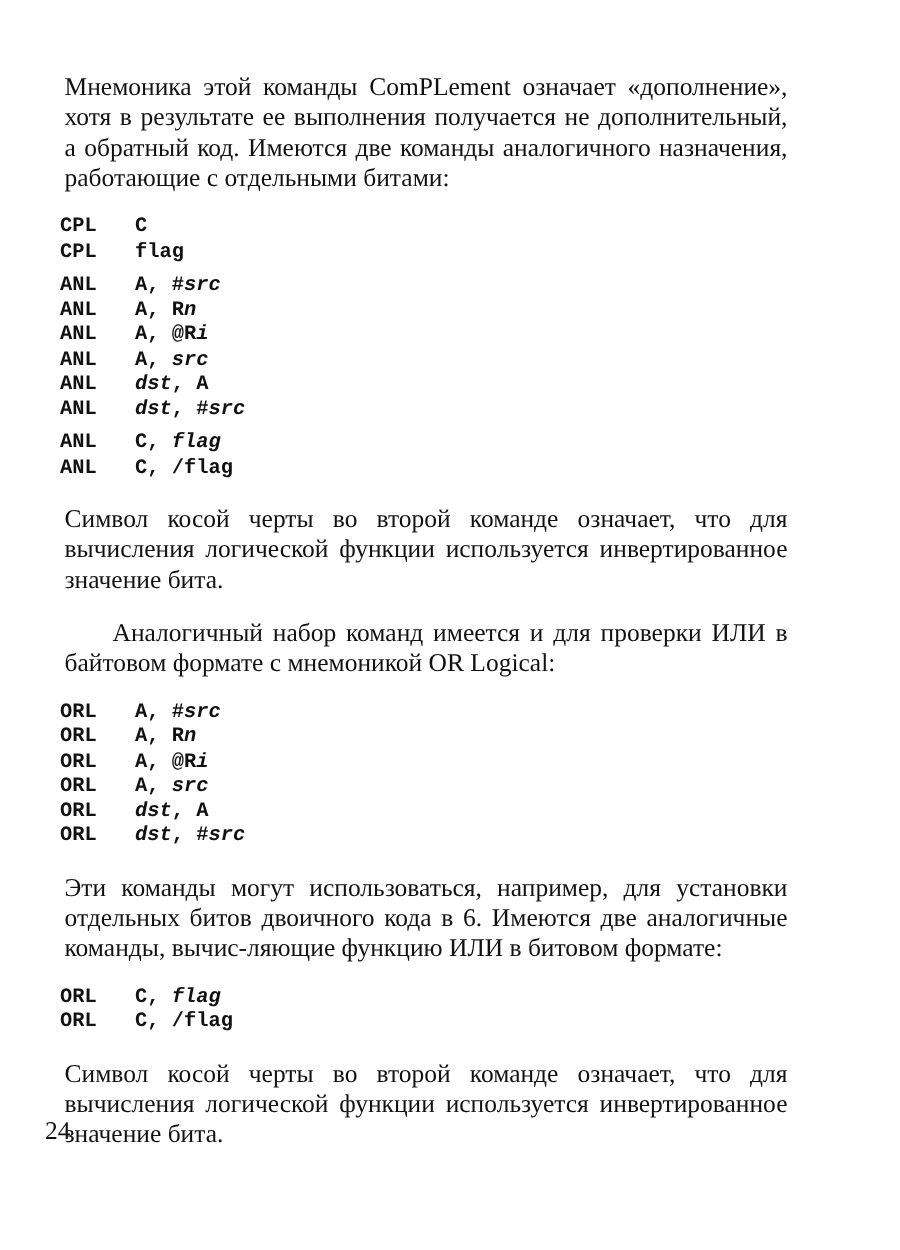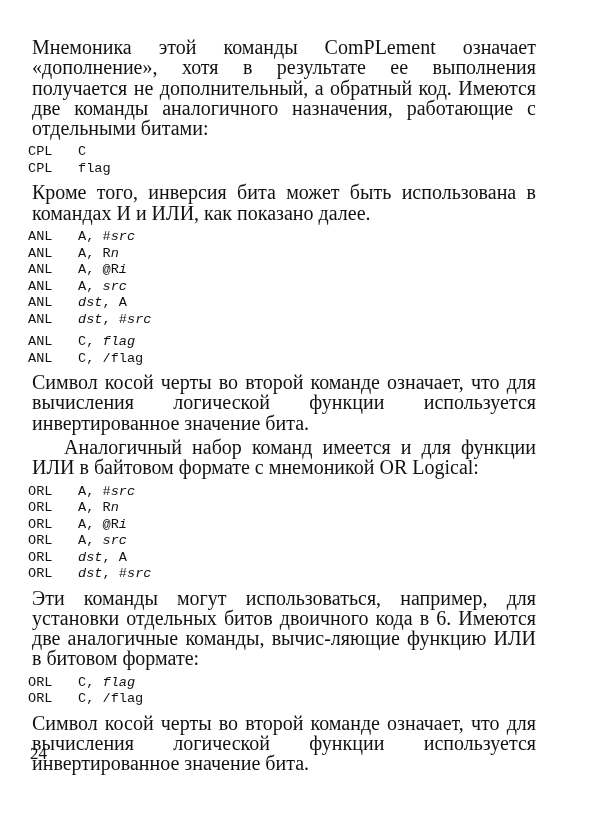--- a/index.html
+++ b/index.html
@@ -1,50 +1,49 @@
 <!DOCTYPE html>
 <html><head>
 <meta charset="utf-8">
 <style>
   html, body { margin:0; padding:0; }
   body { width:600px; height:833px; background:#ffffff; overflow:hidden; position:relative; }
   .page { position:absolute; left:28px; top:33px; width:512px; color:#111; }
-  .p { font-family:"Liberation Serif", serif; font-size:20px; line-height:20.3px; text-align:justify; margin:4px; }
+  .p { font-family:"Liberation Serif", serif; font-size:17px; line-height:20.3px; text-align:justify; margin:15px; }
   .p.last { text-align-last:left; }
   .indent { text-indent:32px; }
-  .code { font-family:"Liberation Mono", monospace; font-size:13.6px; line-height:16.5px; margin:6px 0 5px 0; padding:0; list-style:none; }
+  .code { font-family:"Liberation Mono", monospace; font-size:13.6px; line-height:16.5px; margin:6px 0 5px 12px; padding:0; list-style:none;font-weight:bold; }
   .code li { white-space:pre; display:flex; }
   .op { width:50px; display:inline-block; }
   .arg i { font-style:italic; }
   .pagenum { position:absolute; left:30px; top:744px; font-family:"Liberation Serif", serif; font-size:17px; color:#111; }
 </style>
 </head>
 <body>
 
 <div class="page" id="page-body">
     <p class="p last">Мнемоника этой команды ComPLement означает «дополнение», хотя в результате ее выполнения получается не дополнительный, а обратный код. Имеются две команды аналогичного назначения, работающие с отдельными битами:</p>
     <ul class="code">
       <li><span class="op">CPL</span><span class="arg"><span>C</span></span></li>
       <li><span class="op">CPL</span><span class="arg"><span>flag</span></span></li>
     </ul>
-    <p class="p last">Кроме того, инверсия бита может быть использована в командах И и ИЛИ, как показано далее.</p>
     <ul class="code">
       <li><span class="op">ANL</span><span class="arg"><span>A, </span><span>#</span><i>src</i></span></li>
       <li><span class="op">ANL</span><span class="arg"><span>A, R</span><i>n</i></span></li>
       <li><span class="op">ANL</span><span class="arg"><span>A, @R</span><i>i</i></span></li>
       <li><span class="op">ANL</span><span class="arg"><span>A, </span><i>src</i></span></li>
       <li><span class="op">ANL</span><span class="arg"><i>dst</i><span>, A</span></span></li>
       <li><span class="op">ANL</span><span class="arg"><i>dst</i><span>, #</span><i>src</i></span></li>
     </ul>
     <ul class="code">
       <li><span class="op">ANL</span><span class="arg"><span>C, </span><i>flag</i></span></li>
       <li><span class="op">ANL</span><span class="arg"><span>C, /flag</span></span></li>
     </ul>
     <p class="p last">Символ косой черты во второй команде означает, что для вычисления логической функции используется инвертированное значение бита.</p>
-    <p class="p last indent">Аналогичный набор команд имеется и для функции ИЛИ в байтовом формате с мнемоникой OR Logical:</p>
+    <p class="p last indent">Аналогичный набор команд имеется и для проверки ИЛИ в байтовом формате с мнемоникой OR Logical:</p>
     <ul class="code">
       <li><span class="op">ORL</span><span class="arg"><span>A, </span><span>#</span><i>src</i></span></li>
       <li><span class="op">ORL</span><span class="arg"><span>A, R</span><i>n</i></span></li>
       <li><span class="op">ORL</span><span class="arg"><span>A, @R</span><i>i</i></span></li>
       <li><span class="op">ORL</span><span class="arg"><span>A, </span><i>src</i></span></li>
       <li><span class="op">ORL</span><span class="arg"><i>dst</i><span>, A</span></span></li>
       <li><span class="op">ORL</span><span class="arg"><i>dst</i><span>, #</span><i>src</i></span></li>
     </ul>
     <p class="p last">Эти команды могут использоваться, например, для установки отдельных битов двоичного кода в 6. Имеются две аналогичные команды, вычис-ляющие функцию ИЛИ в битовом формате:</p>
     <ul class="code">

